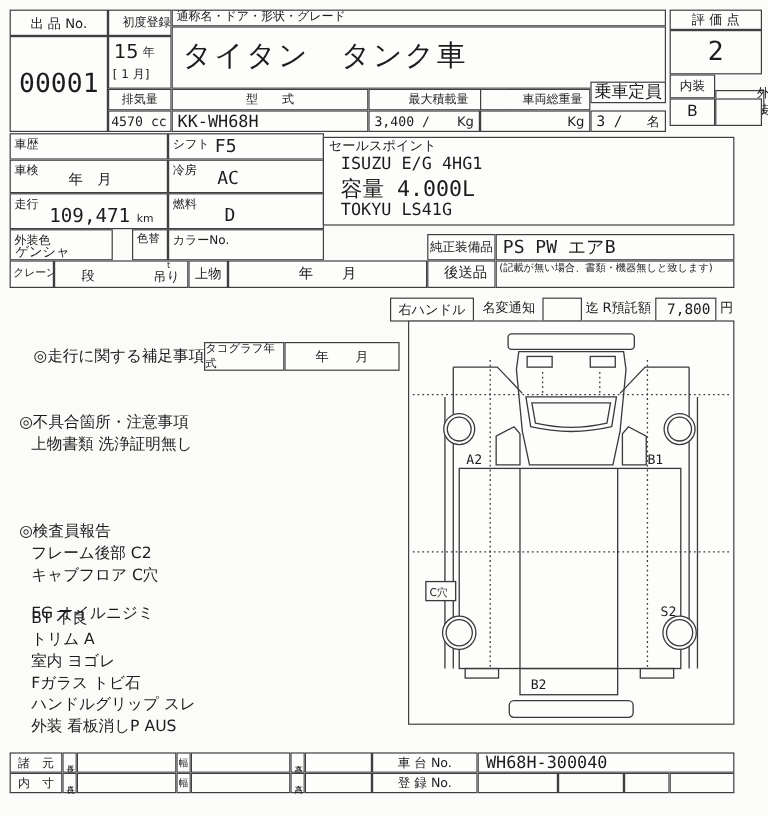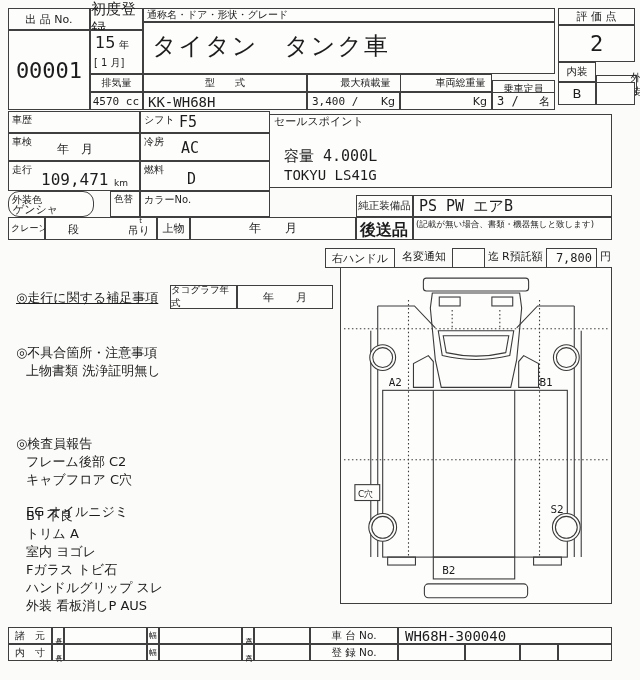--- a/index.html
+++ b/index.html
@@ -20,21 +20,21 @@
 
 <div id="sheet">
 
   <div class="c ctr" style="left:8px;top:8px;width:82px;height:22px;font-size:11px;">
       <span>出 品 No.</span>
     </div>
   <div class="c ctr mono" style="left:8px;top:30px;width:82px;height:80px;font-size:22px;">
       <span>00001</span>
     </div>
 
-  <div class="c ctr" style="left:90px;top:8px;width:53px;height:22px;font-size:15px;justify-content:flex-end;">
+  <div class="c ctr" style="left:90px;top:8px;width:53px;height:22px;font-size:10px;justify-content:flex-end;">
       <span>初度登録</span>
     </div>
   <div class="c" style="left:90px;top:30px;width:53px;height:44px;">
     <span class="t" style="left:4px;top:3px;font-size:16px;">15</span>
     <span class="t" style="left:28px;top:8px;font-size:10px;">年</span>
     <span class="t" style="left:3px;top:26px;font-size:10px;">[ 1 月]</span>
   </div>
 
   <div class="c" style="left:143px;top:8px;width:412px;height:14px;">
     <span class="t" style="left:3px;top:0px;font-size:10px;">通称名・ドア・形状・グレード</span>
@@ -65,21 +65,21 @@
     <span class="t" style="right:4px;top:3px;font-size:11px;">Kg</span>
   </div>
 
   <div class="c ctr" style="left:400px;top:74px;width:92px;height:18px;font-size:10px;padding-left:29px;">
       <span>車両総重量</span>
     </div>
   <div class="c" style="left:400px;top:92px;width:92px;height:18px;">
     <span class="t" style="right:4px;top:3px;font-size:11px;">Kg</span>
   </div>
 
-  <div class="c ctr" style="left:492px;top:80px;width:63px;height:18px;font-size:10px;">
+  <div class="c ctr" style="left:492px;top:68px;width:63px;height:18px;font-size:14px;">
       <span>乗車定員</span>
     </div>
   <div class="c" style="left:492px;top:92px;width:63px;height:18px;">
     <span class="t mono" style="left:4px;top:2px;font-size:12px;">3 /</span>
     <span class="t" style="right:4px;top:3px;font-size:11px;">名</span>
   </div>
 
   <div class="c ctr" style="left:558px;top:8px;width:77px;height:17px;font-size:11px;">
       <span>評 価 点</span>
     </div>
@@ -119,21 +119,21 @@
   <div class="c" style="left:8px;top:161px;width:132px;height:30px;">
     <span class="sl">走行</span>
     <span class="t mono" style="left:32px;top:9px;font-size:16px;">109,471</span>
     <span class="t" style="left:105px;top:16px;font-size:9px;">km</span>
   </div>
   <div class="c" style="left:140px;top:161px;width:130px;height:30px;">
     <span class="sl">燃料</span>
     <span class="t mono" style="left:46px;top:9px;font-size:15px;">D</span>
   </div>
 
-  <div class="c" style="left:8px;top:191px;width:86px;height:26px;border-radius:11px;">
+  <div class="c" style="left:8px;top:191px;width:86px;height:26px;">
     <span class="sl">外装色</span>
     <span class="t" style="left:4px;top:12px;font-size:11px;">ゲンシャ</span>
   </div>
   <div class="c" style="left:110px;top:191px;width:30px;height:26px;">
     <span class="sl" style="font-size:9.5px;">色替</span>
   </div>
   <div class="c" style="left:140px;top:191px;width:130px;height:26px;">
     <span class="sl">カラーNo.</span>
   </div>
 
@@ -147,50 +147,51 @@
   </div>
   <div class="c ctr" style="left:157px;top:217px;width:33px;height:23px;font-size:11px;">
       <span>上物</span>
     </div>
   <div class="c ctr" style="left:190px;top:217px;width:166px;height:23px;font-size:12px;">
       <span>年　　月</span>
     </div>
 
   <div class="c" style="left:269px;top:114px;width:343px;height:74px;">
     <span class="t" style="left:4px;top:1px;font-size:11px;">セールスポイント</span>
-    <span class="t mono" style="left:14px;top:33px;font-size:15px;">容量 4.000L</span>
+    <span class="t mono" style="left:14px;top:14px;font-size:14px;">ISUZU E/G 4HG1</span>
+    <span class="t mono" style="left:14px;top:33px;font-size:18px;">容量 4.000L</span>
     <span class="t mono" style="left:14px;top:52px;font-size:14px;">TOKYU LS41G</span>
   </div>
 
   <div class="c ctr" style="left:356px;top:195px;width:57px;height:22px;font-size:10.5px;">
       <span>純正装備品</span>
     </div>
   <div class="c" style="left:413px;top:195px;width:199px;height:22px;">
     <span class="t mono" style="left:5px;top:2px;font-size:15px;">PS PW エアB</span>
   </div>
   <div class="c" style="left:356px;top:217px;width:57px;height:23px;">
-    <span class="t" style="left:3px;top:3px;font-size:16px;font-weight:bold;">後送品</span>
+    <span class="t" style="left:13px;top:3px;font-size:12px;">後送品</span>
   </div>
   <div class="c" style="left:413px;top:217px;width:199px;height:23px;">
     <span class="t" style="left:2px;top:2px;font-size:8.5px;">(記載が無い場合、書類・機器無しと致します)</span>
   </div>
 
   <div class="c ctr hrowtxt" style="left:325px;top:248px;width:70px;height:20px;">
       <span>右ハンドル</span>
     </div>
   <span class="t hrowtxt" style="left:402px;top:251px;">名変通知</span>
   <div class="c" style="left:452px;top:248px;width:33px;height:20px;"></div>
   <span class="t hrowtxt" style="left:488px;top:251px;">迄</span>
   <span class="t hrowtxt" style="left:502px;top:251px;">R預託額</span>
   <div class="c" style="left:546px;top:248px;width:51px;height:20px;">
     <span class="t mono" style="right:4px;top:3px;font-size:12px;">7,800</span>
   </div>
   <span class="t hrowtxt" style="left:600px;top:251px;">円</span>
 
-  <span class="t title13" style="left:16px;top:291px;text-decoration:underline;">◎走行に関する補足事項</span>
+  <span class="t title13" style="left:28px;top:291px;">◎走行に関する補足事項</span>
   <div class="c ctr" style="left:170px;top:285px;width:67px;height:24px;font-size:9.5px;">
       <span>タコグラフ年式</span>
     </div>
   <div class="c ctr" style="left:237px;top:285px;width:96px;height:24px;font-size:11px;">
       <span>年　　月</span>
     </div>
 
   <span class="t title13" style="left:26px;top:364px;">上物書類 洗浄証明無し</span>
   <span class="t title13" style="left:16px;top:346px;">◎不具合箇所・注意事項</span>
 

